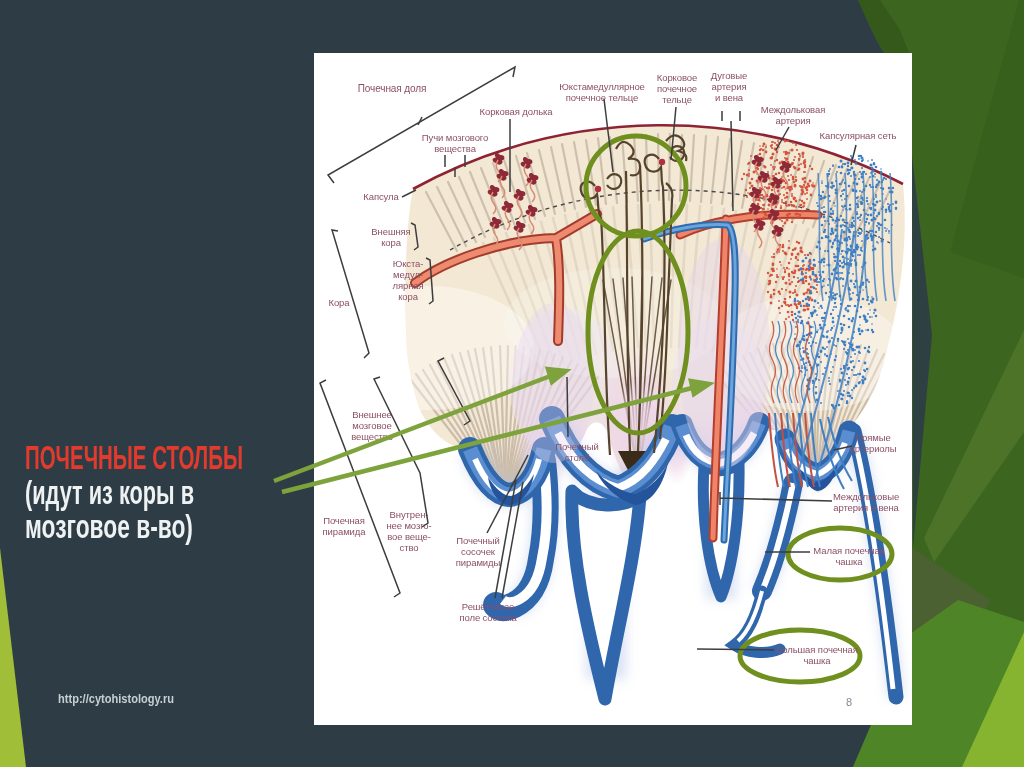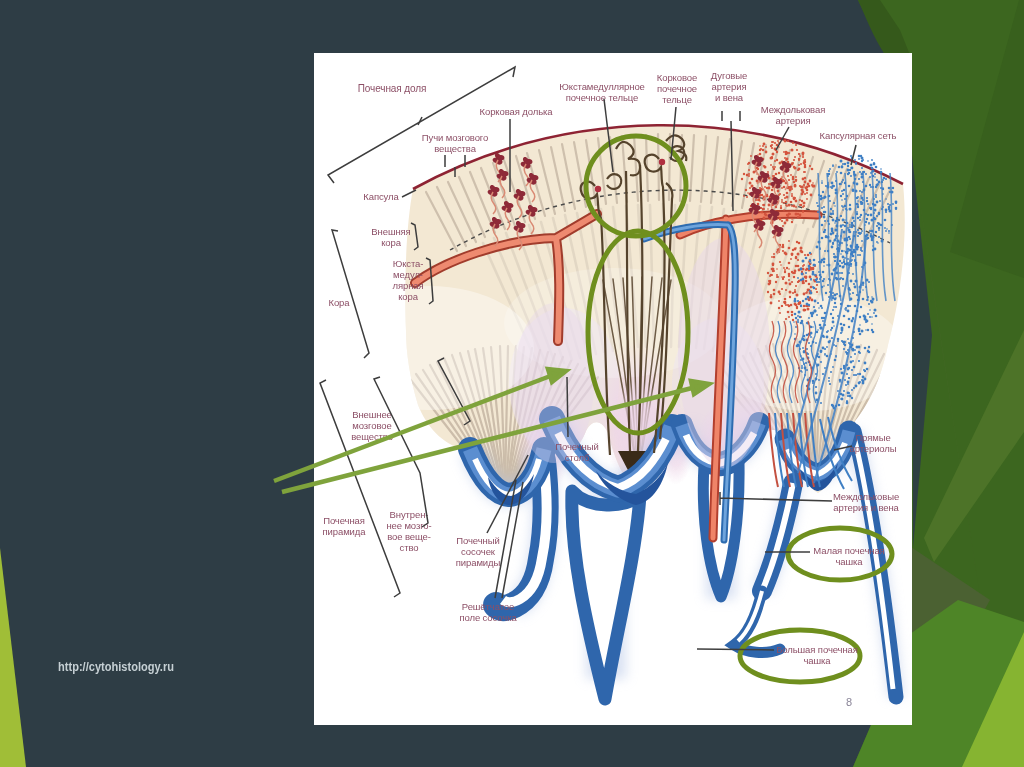--- a/index.html
+++ b/index.html
@@ -1708,21 +1708,26 @@
           <path d="M173,480 L214,402"></path>
           <path d="M181,545 L202,427 M188,545 L209,429"></path>
           <path d="M254,384 L253,324"></path>
           <path d="M538,393 L520,397"></path>
           <path d="M518,448 L406,445 M406,439 L406,452"></path>
           <path d="M496,499 L451,499"></path>
           <path d="M460,597 L383,596"></path>
         </g>
       </svg>
 </div>
-<div class="tb" style="left:58px;top:659px;font-size:13.5px;color:#c6d0d4">
+<div class="tb" style="top:441px;font-size:33px;line-height:34.7px">
+<span class="ln red" style="transform:scaleX(0.62)">ПОЧЕЧНЫЕ СТОЛБЫ</span>
+<span class="ln" style="transform:scaleX(0.659)">(идут из коры в</span>
+<span class="ln" style="transform:scaleX(0.69)">мозговое в-во)</span>
+</div>
+<div class="tb" style="left:58px;top:691px;font-size:13.5px;color:#c6d0d4">
 <span class="ln" style="transform:scaleX(0.82)">http://cytohistology.ru</span>
 </div>
 <svg width="1024" height="767" viewBox="0 0 1024 767" style="position:absolute;left:0;top:0;pointer-events:none">
  <g stroke="#7fa33c" stroke-width="4.5" fill="#7fa33c">
   <line x1="274" y1="481" x2="553" y2="375"></line>
   <line x1="282" y1="492" x2="696" y2="387"></line>
   <polygon points="566,371 548,369 552,382"></polygon>
   <polygon points="709,384 691,381 694,394"></polygon>
  </g>
 </svg>

